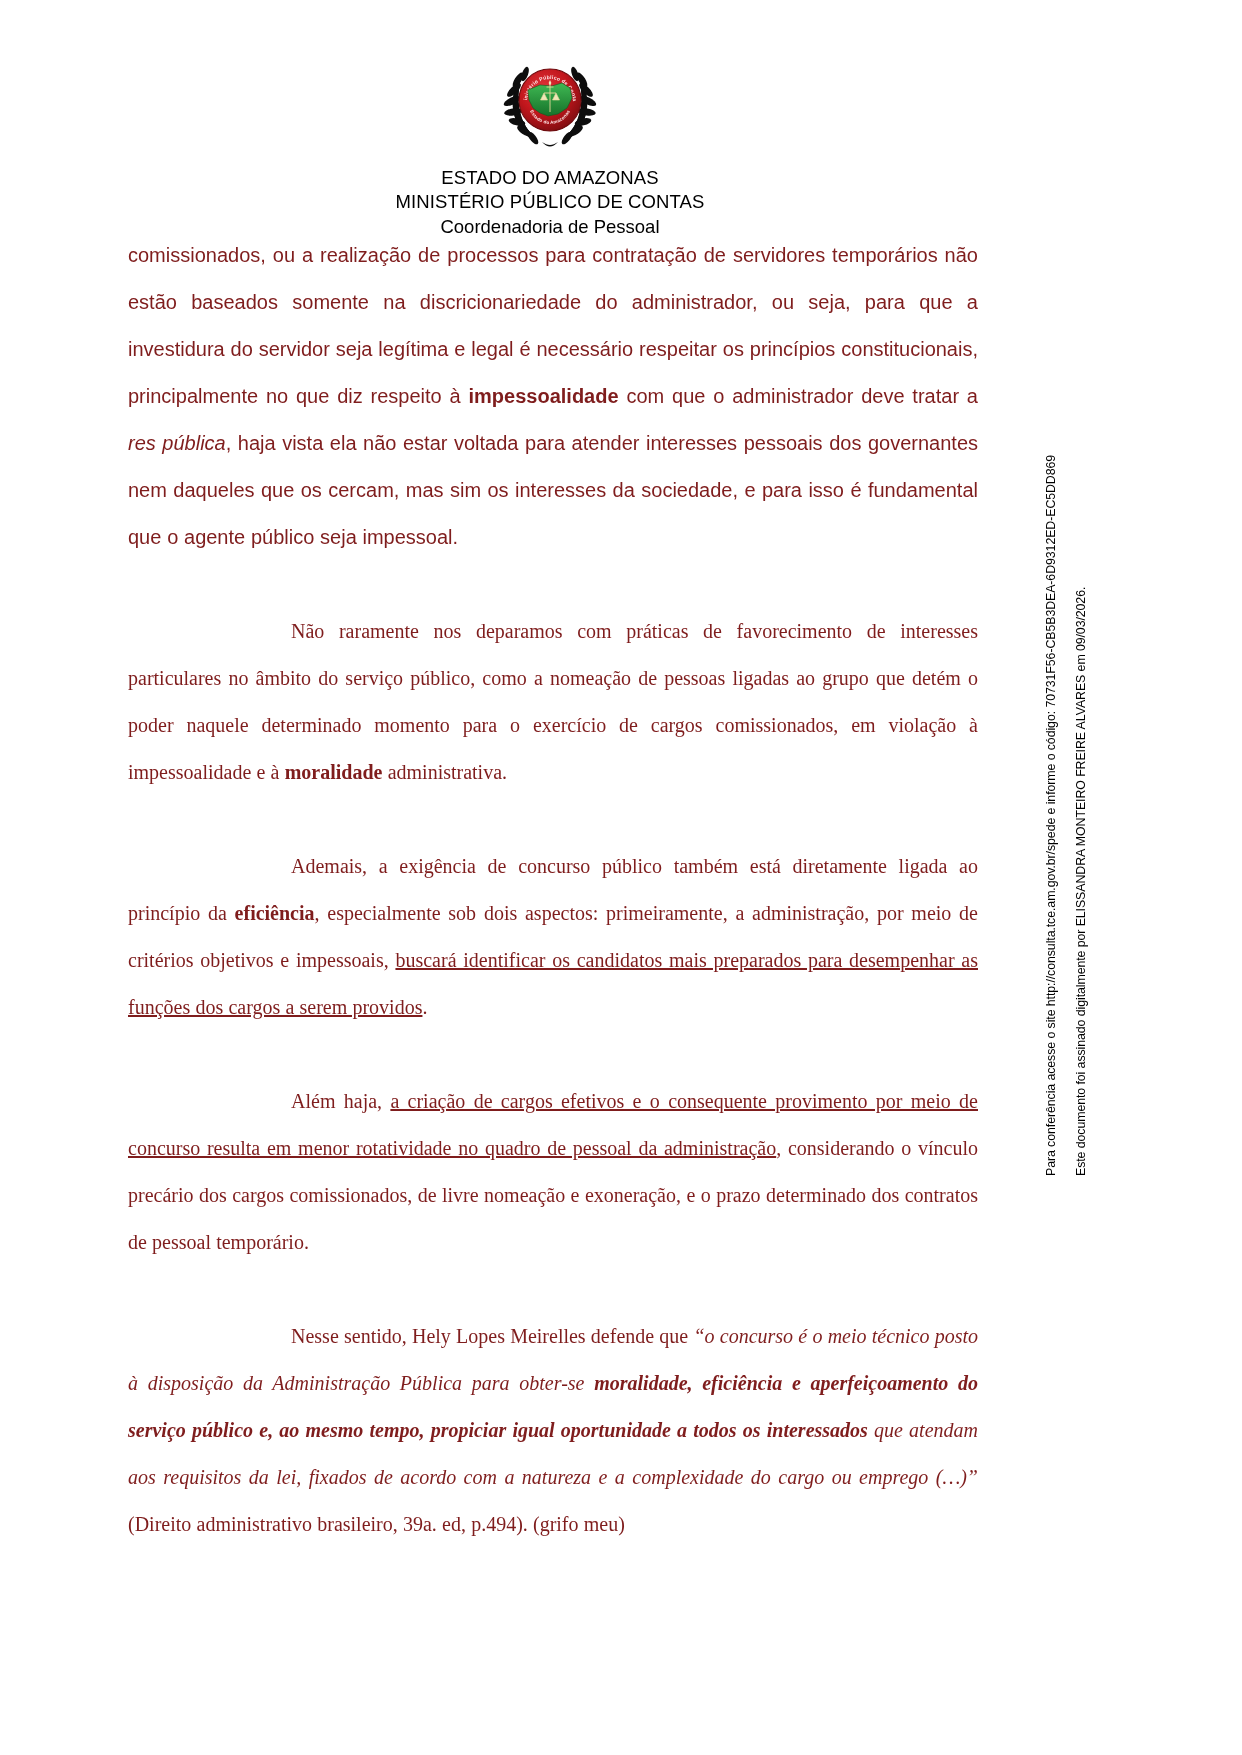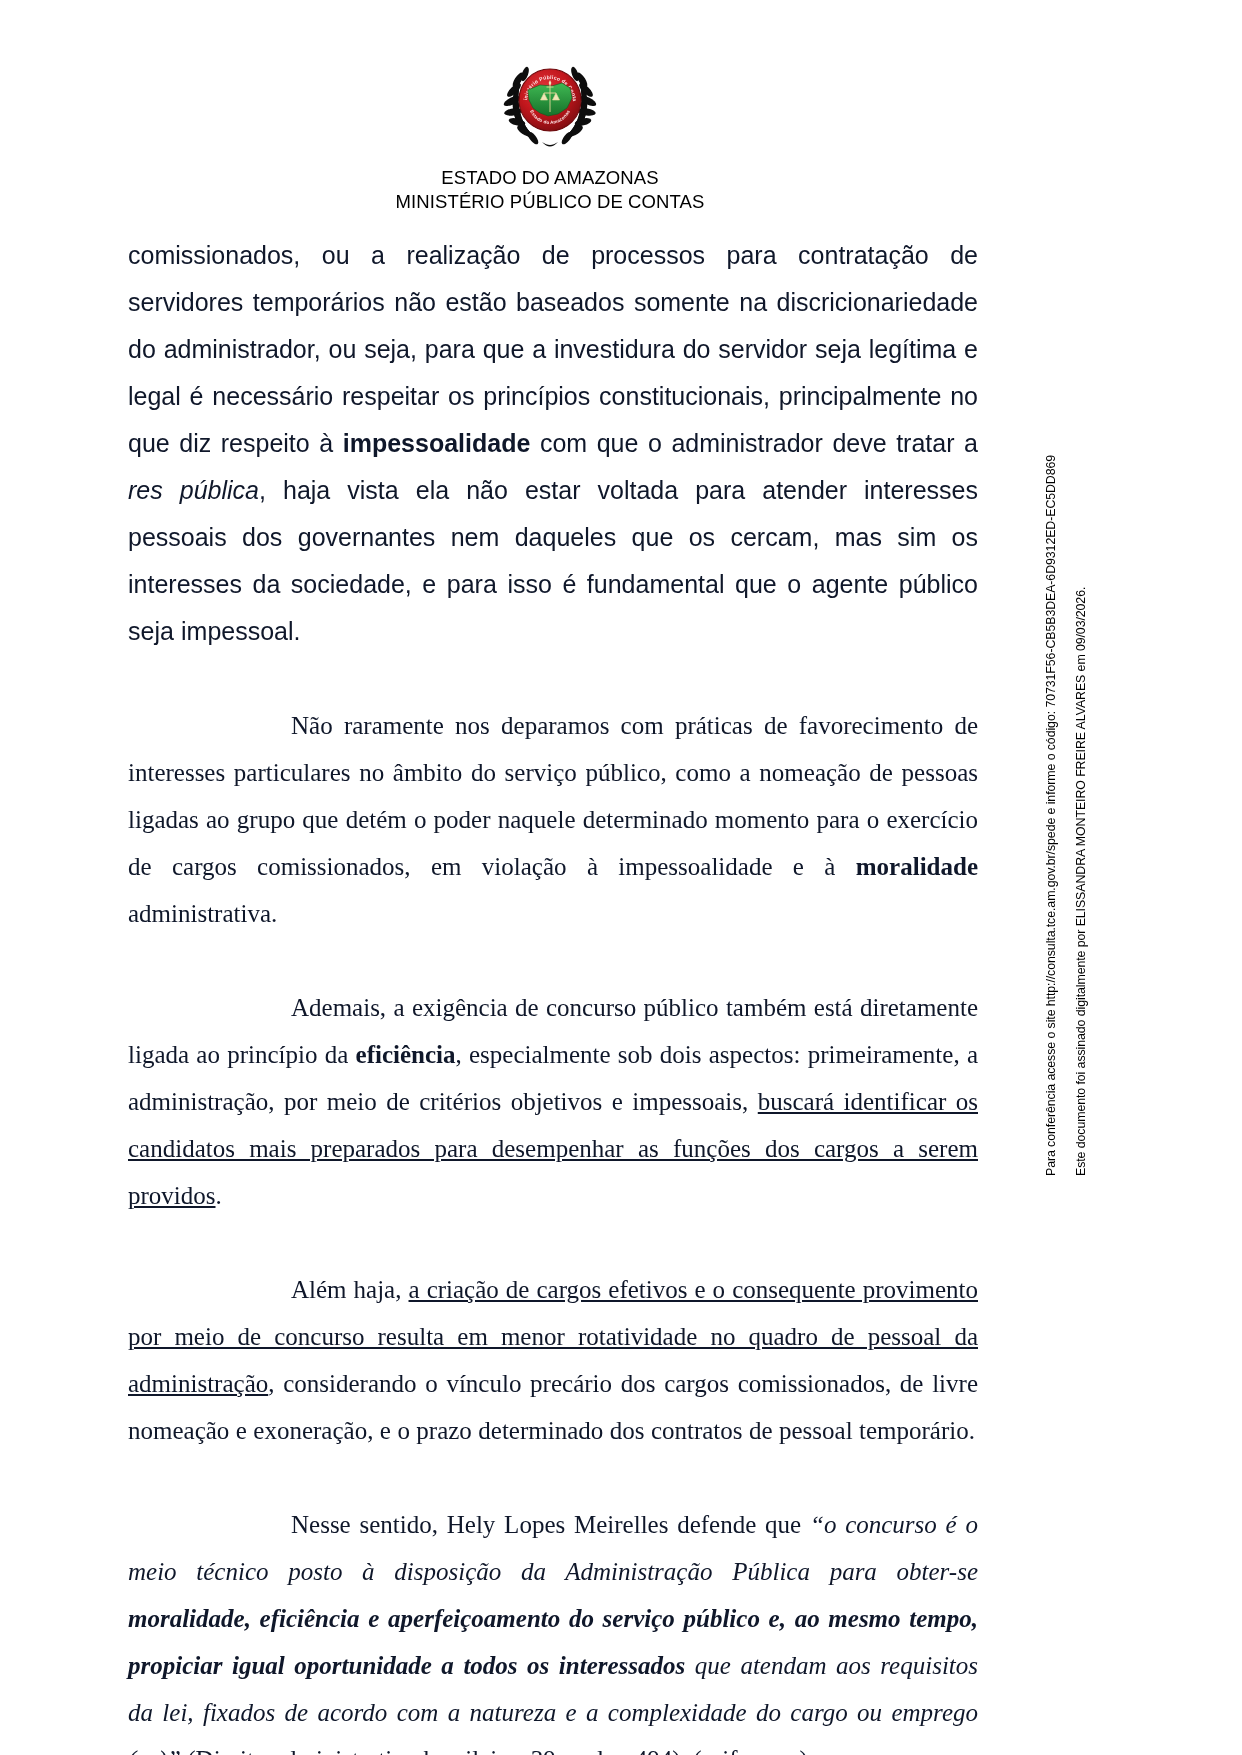--- a/index.html
+++ b/index.html
@@ -47,25 +47,25 @@
 
   
   .body-col {
     position: absolute;
     left: 128px;
     top: 232px;
     width: 850px;
   }
   p.para {
     margin: 0;
-    font-size: 25px;
+    font-size: 20px;
     line-height: 47px;
     text-align: justify;
     text-justify: inter-word;
-    color: #0f172a;
+    color: #7f1d1d;
     word-spacing: 0.2px;
   }
   p.para.indent { text-indent: 163px; font-family: Liberation Serif, serif; }
   p.spaced { margin-top: 47px; }
   .b { font-weight: bold; }
   .i { font-style: italic; }
   .u { text-decoration: underline; }
   .bi { font-weight: bold; font-style: italic; }
 
   
@@ -163,20 +163,21 @@
           <path d="M56 41 L52.5 48 L59.5 48 Z" fill="#f0e6b8" stroke-width="0.6"></path>
           <line x1="46.5" y1="35" x2="53.5" y2="35"></line>
         </g>
         <path d="M50 28 L51.4 31 L50 33.5 L48.6 31 Z" fill="#f2e8bd"></path>
       </svg>
     </div>
 
     <div class="header-lines">
       <div class="hdr-1">ESTADO DO AMAZONAS</div>
       <div class="hdr-2">MINISTÉRIO PÚBLICO DE CONTAS</div>
+      <div class="hdr-3">Coordenadoria de Pessoal</div>
     </div>
   </div>
 
   <div class="body-col">
 
     <p class="para"><span>comissionados, ou a realização de processos para contratação de servidores temporários não estão baseados somente na discricionariedade do administrador, ou seja, para que a investidura do servidor seja legítima e legal é necessário respeitar os princípios constitucionais, principalmente no que diz respeito à </span><span class="b">impessoalidade</span><span> com que o administrador deve tratar a </span><span class="i">res pública</span><span>, haja vista ela não estar voltada para atender interesses pessoais dos governantes nem daqueles que os cercam, mas sim os interesses da sociedade, e para isso é fundamental que o agente público seja impessoal.</span></p>
 
     <p class="para indent spaced"><span>Não raramente nos deparamos com práticas de favorecimento de interesses particulares no âmbito do serviço público, como a nomeação de pessoas ligadas ao grupo que detém o poder naquele determinado momento para o exercício de cargos comissionados, em violação à impessoalidade e à </span><span class="b">moralidade</span><span> administrativa.</span></p>
 
     <p class="para indent spaced"><span>Ademais, a exigência de concurso público também está diretamente ligada ao princípio da </span><span class="b">eficiência</span><span>, especialmente sob dois aspectos: primeiramente, a administração, por meio de critérios objetivos e impessoais, </span><span class="u">buscará identificar os candidatos mais preparados para desempenhar as funções dos cargos a serem providos</span><span>.</span></p>

